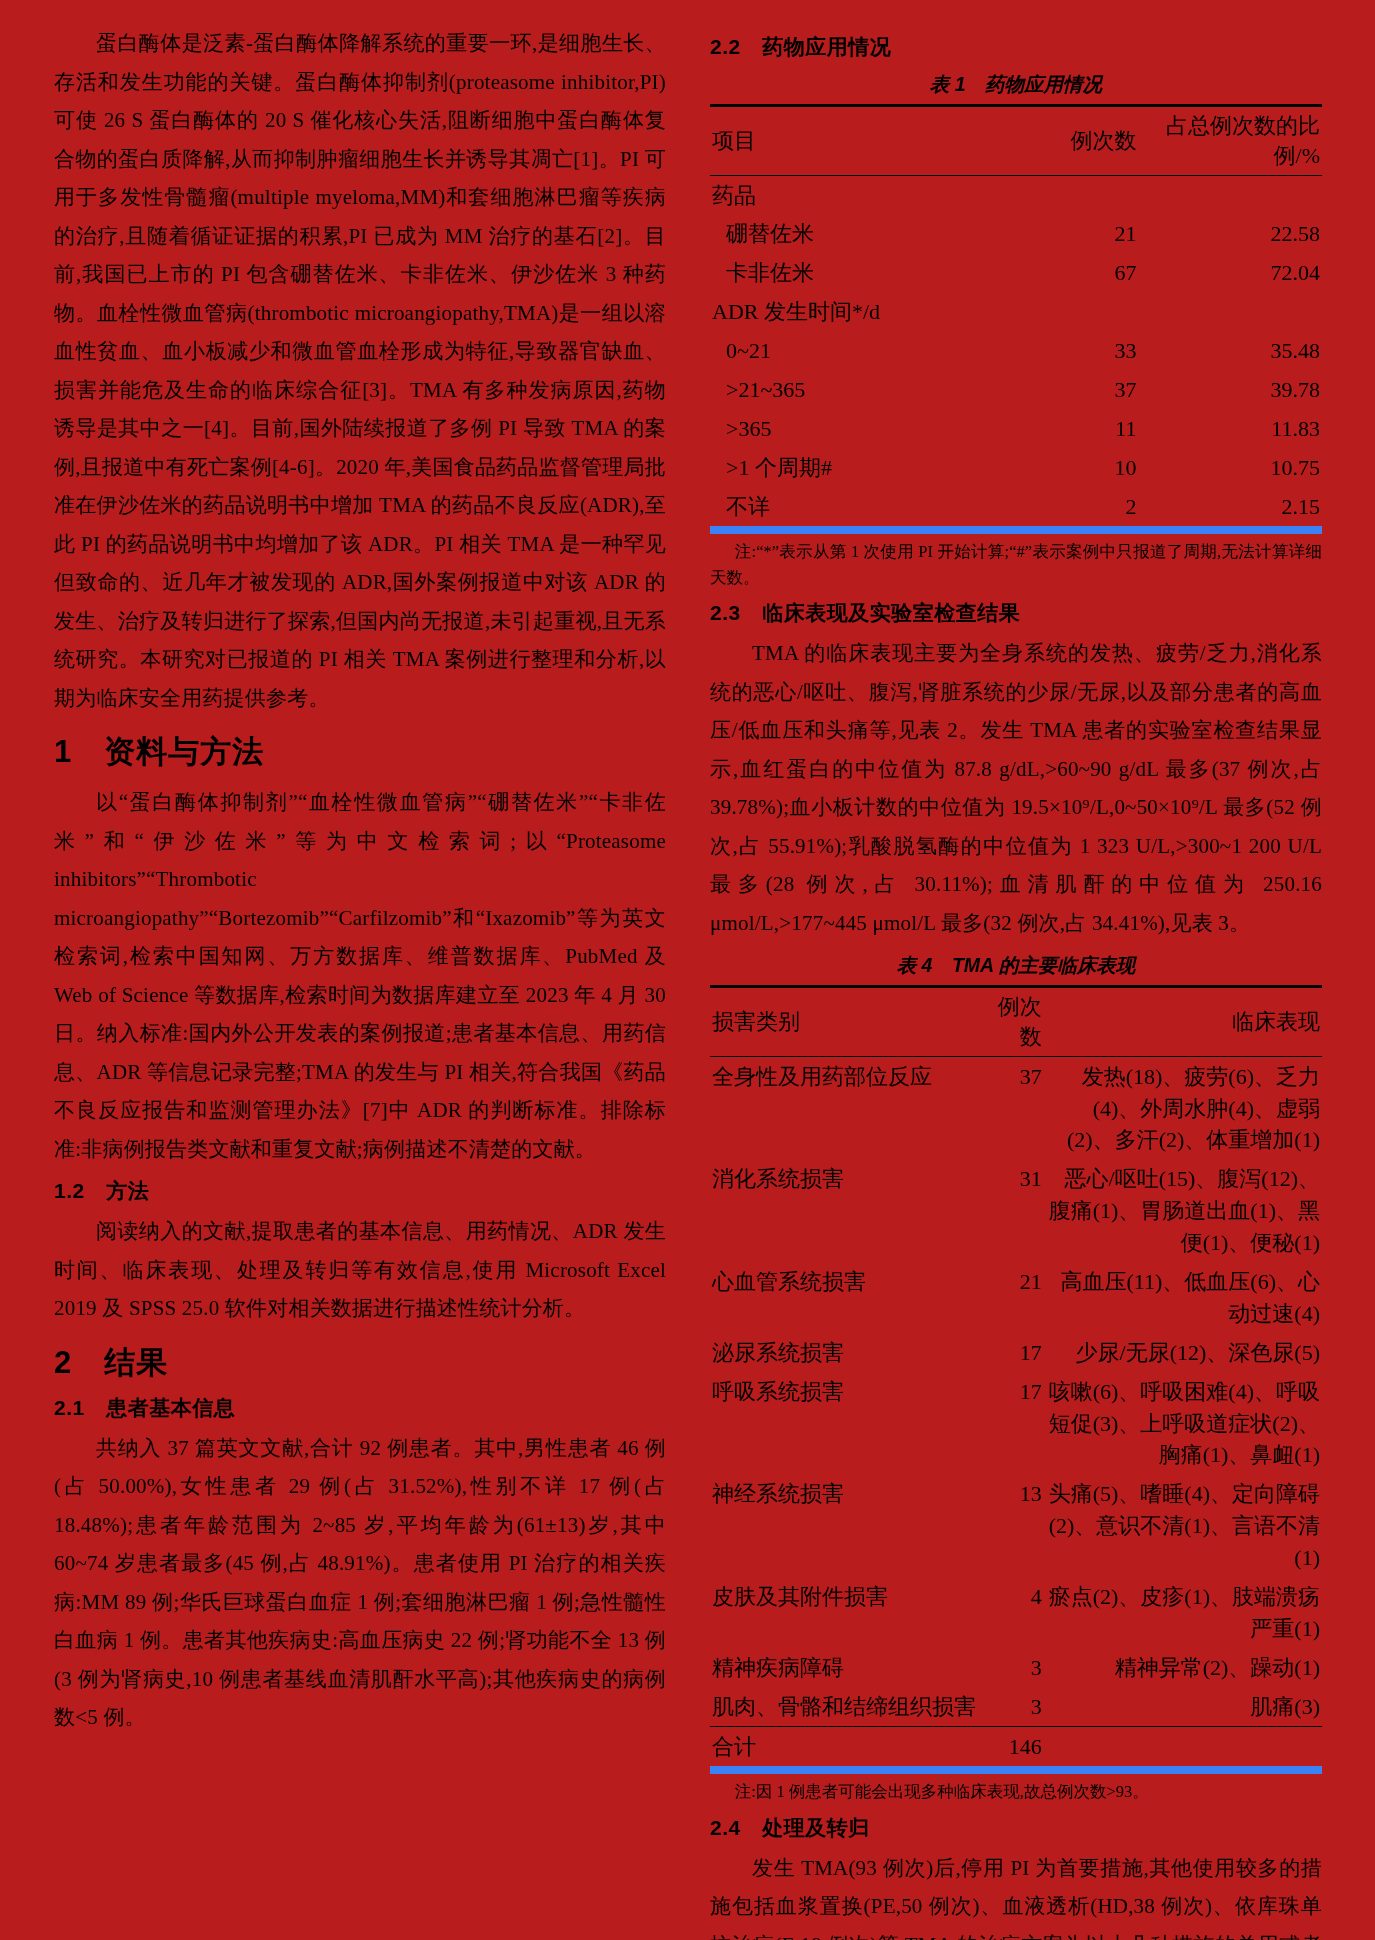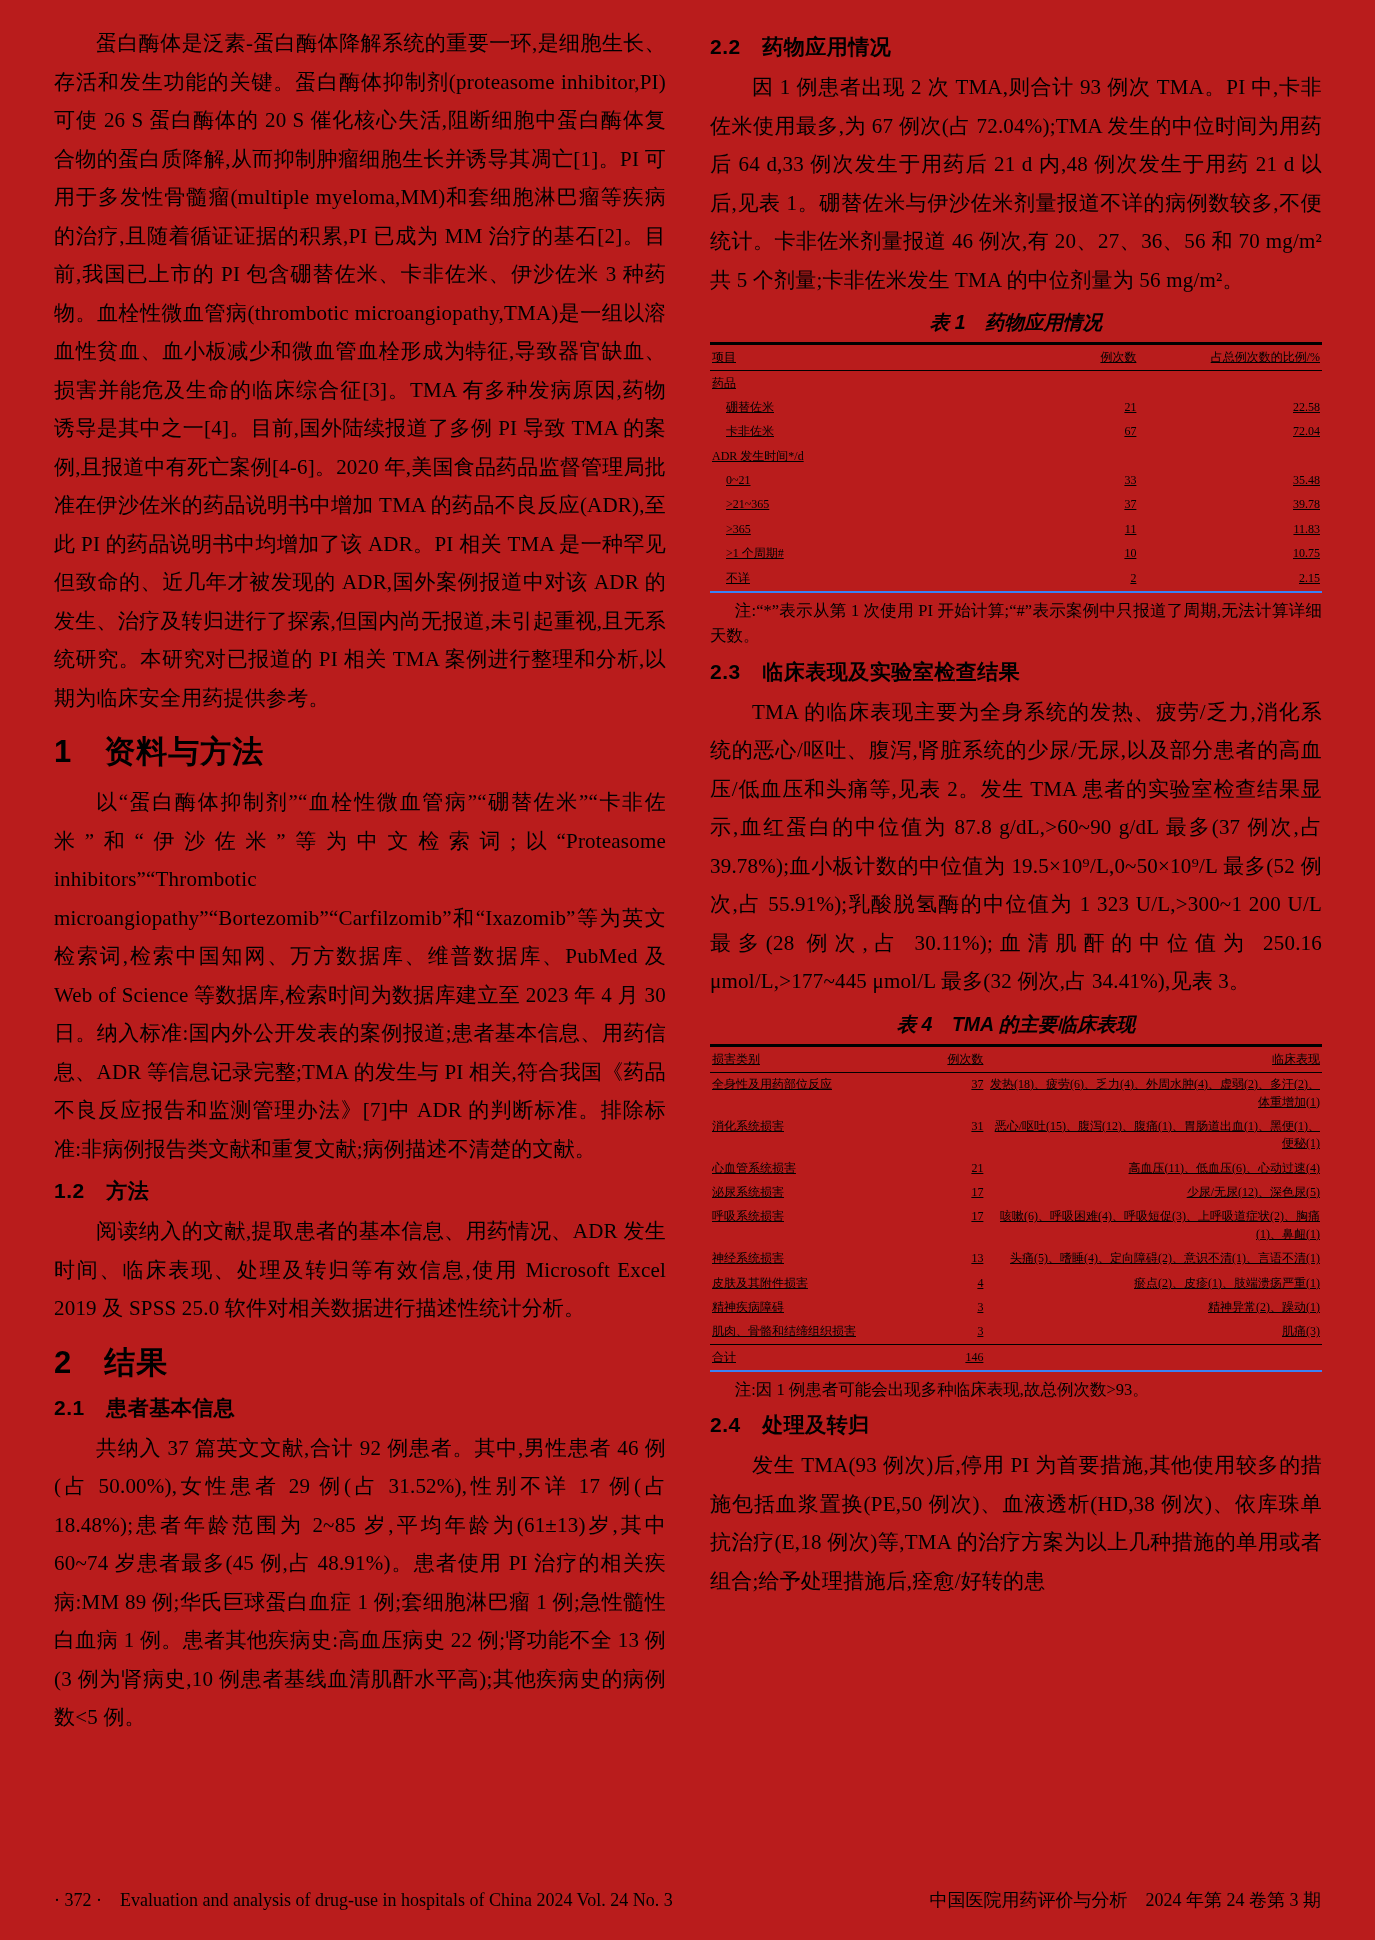--- a/index.html
+++ b/index.html
@@ -46,23 +46,22 @@
     font-size:19.5px;
     font-weight:bold;
     text-align:center;
     margin:10px 0 6px 0;
     font-style:italic;
   }
   table.paper-table{
     width:100%;
     border-collapse:collapse;
     border-top:3px solid #000;
-    border-bottom:2px solid #3b82f6;
-    font-size:12px;
-    text-decoration:underline;
+    border-bottom:8px solid #3b82f6;
+    font-size:22px;
   }
   table.paper-table th{
     font-weight:normal;
     border-bottom:1.5px solid #000;
     padding:4px 2px;
     text-align:right;
   }
   table.paper-table th:first-child{text-align:left;}
   table.paper-table td{
     padding:3.5px 2px;
@@ -104,21 +103,20 @@
       <p class="para">以“蛋白酶体抑制剂”“血栓性微血管病”“硼替佐米”“卡非佐米”和“伊沙佐米”等为中文检索词;以“Proteasome inhibitors”“Thrombotic microangiopathy”“Bortezomib”“Carfilzomib”和“Ixazomib”等为英文检索词,检索中国知网、万方数据库、维普数据库、PubMed 及 Web of Science 等数据库,检索时间为数据库建立至 2023 年 4 月 30 日。纳入标准:国内外公开发表的案例报道;患者基本信息、用药信息、ADR 等信息记录完整;TMA 的发生与 PI 相关,符合我国《药品不良反应报告和监测管理办法》[7]中 ADR 的判断标准。排除标准:非病例报告类文献和重复文献;病例描述不清楚的文献。</p>
       <div class="h2">1.2　方法</div>
       <p class="para">阅读纳入的文献,提取患者的基本信息、用药情况、ADR 发生时间、临床表现、处理及转归等有效信息,使用 Microsoft Excel 2019 及 SPSS 25.0 软件对相关数据进行描述性统计分析。</p>
       <div class="h1">2　结果</div>
       <div class="h2">2.1　患者基本信息</div>
       <p class="para">共纳入 37 篇英文文献,合计 92 例患者。其中,男性患者 46 例(占 50.00%),女性患者 29 例(占 31.52%),性别不详 17 例(占 18.48%);患者年龄范围为 2~85 岁,平均年龄为(61±13)岁,其中 60~74 岁患者最多(45 例,占 48.91%)。患者使用 PI 治疗的相关疾病:MM 89 例;华氏巨球蛋白血症 1 例;套细胞淋巴瘤 1 例;急性髓性白血病 1 例。患者其他疾病史:高血压病史 22 例;肾功能不全 13 例(3 例为肾病史,10 例患者基线血清肌酐水平高);其他疾病史的病例数&lt;5 例。</p>
     </div>
 
     <div class="col">
       <div class="h2">2.2　药物应用情况</div>
-      <p class="para">因 1 例患者出现 2 次 TMA,则合计 93 例次 TMA。PI 中,卡非佐米使用最多,为 67 例次(占 72.04%);TMA 发生的中位时间为用药后 64 d,33 例次发生于用药后 21 d 内,48 例次发生于用药 21 d 以后,见表 1。硼替佐米与伊沙佐米剂量报道不详的病例数较多,不便统计。卡非佐米剂量报道 46 例次,有 20、27、36、56 和 70 mg/m² 共 5 个剂量;卡非佐米发生 TMA 的中位剂量为 56 mg/m²。</p>
 
       <div class="tbl-caption">表 1　药物应用情况</div>
       <table class="paper-table" id="t1">
         <colgroup>
             <col class="c1">
             <col class="c2">
             <col class="c3">
           </colgroup>
         <thead>
           <tr>
@@ -249,17 +247,13 @@
           </tr>
         </tfoot>
       </table>
       <p class="tbl-note">注:因 1 例患者可能会出现多种临床表现,故总例次数&gt;93。</p>
 
       <div class="h2">2.4　处理及转归</div>
       <p class="para">发生 TMA(93 例次)后,停用 PI 为首要措施,其他使用较多的措施包括血浆置换(PE,50 例次)、血液透析(HD,38 例次)、依库珠单抗治疗(E,18 例次)等,TMA 的治疗方案为以上几种措施的单用或者组合;给予处理措施后,痊愈/好转的患</p>
     </div>
   </div>
 
-  <div class="footer">
-    <span>· 372 ·　Evaluation and analysis of drug-use in hospitals of China 2024 Vol. 24 No. 3</span>
-    <span>中国医院用药评价与分析　2024 年第 24 卷第 3 期</span>
-  </div>
 </div>
 
 </body></html>

